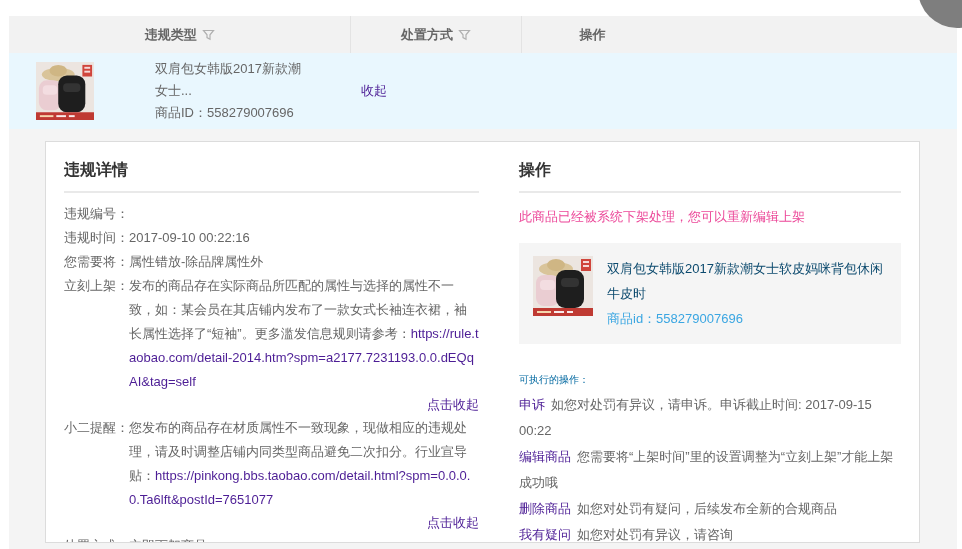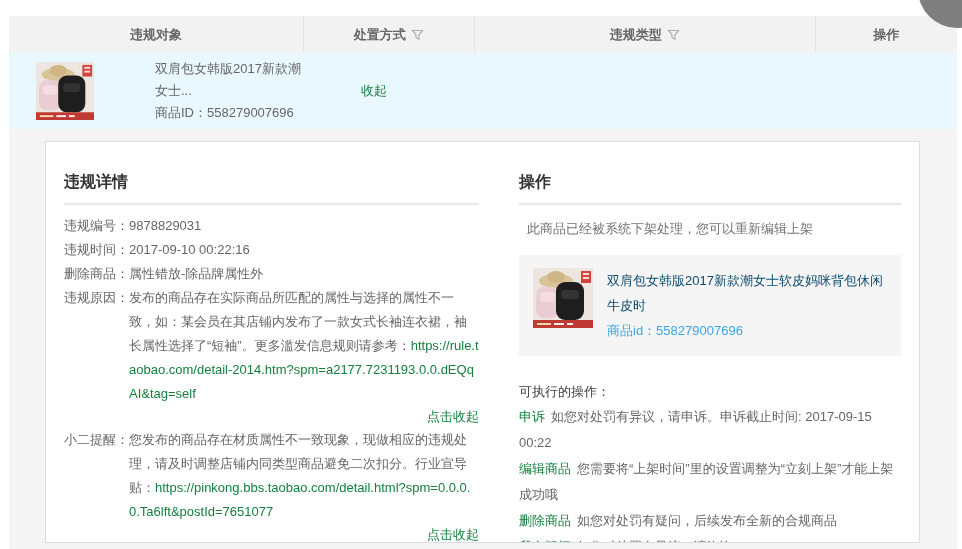--- a/index.html
+++ b/index.html
@@ -1,18 +1,18 @@
 <!DOCTYPE html>
 <html><head>
 <meta charset="utf-8">
 <style>
   * { margin:0; padding:0; box-sizing:border-box; }
   html,body { width:962px; height:549px; background:#fff; overflow:hidden;
     font-family:"Liberation Sans","DejaVu Sans",sans-serif; position:relative; }
-  a { color:#15803d; text-decoration:none; cursor:pointer; }
+  a { color:#4c1d95; text-decoration:none; cursor:pointer; }
 
   .corner-bubble { position:absolute; top:-50px; right:-34px; width:78px; height:78px;
     border-radius:50%; background:#7e7e7e; z-index:10; }
 
   .container { margin:16px 5px 0 9px; width:948px; }
 
   
   .thead { display:flex; height:37px; background:#f2f2f2; align-items:center; }
   .thead .cell { display:flex; align-items:center; justify-content:center;
     height:100%; font-size:13px; font-weight:bold; color:#666; }
@@ -25,64 +25,61 @@
   .trow .cell { display:flex; align-items:center; justify-content:center;
     font-size:13px; color:#666; }
   .trow .c1 { justify-content:flex-start; padding-left:27px;gap:48px; }
   .row-info { margin-left:13px; line-height:22px; font-size:13px; color:#666; }
 
   .thumb { width:58px; height:58px; flex-shrink:0; display:block; }
 
   
   .expand { background:#f4f4f4; height:420px; padding:12px 37px 0 36px; }
   .card { background:#fff; border:1px solid #dcdcdc; height:402px;
-    padding:22px 18px 12px; display:flex; overflow:hidden; }
+    padding:10px 18px 12px; display:flex; overflow:hidden; }
   .col-left { width:415px; margin-right:40px; flex-shrink:0; }
   .col-right { flex:1; }
 
   h3.sec-title { font-size:16px; color:#333; font-weight:bold; margin-top:8px;
     padding-bottom:10px; border-bottom:2px solid #e9e9e9; }
 
   .fields { margin-top:9px; }
   .field { display:flex; font-size:13px; color:#666; line-height:24px; }
   .field .lbl { white-space:nowrap; flex-shrink:0; }
   .field .val { flex:1; word-break:break-all; }
   .collapse-line { display:block; text-align:right; line-height:22px; }
 
-  .notice { margin-top:12px; font-size:13px; color:#737373; line-height:24px;margin-left:8px; }
+  .notice { margin-top:12px; font-size:13px; color:#ec4899; line-height:24px; }
   .prod-card { margin-top:14px; background:#f5f5f5; padding:13px 14px;
     display:flex; align-items:flex-start; }
   .prod-card .thumb { width:60px; height:60px; }
   .prod-info { margin-left:14px; font-size:13px; line-height:25px; }
   .prod-title { color:#0c4a6e; }
   .prod-id { color:#3aa6e2; }
 
-  .actions-title { margin-top:24px; font-size:13px; color:#404040; line-height:24px; }
+  .actions-title { margin-top:24px; font-size:10px; color:#0369a1; line-height:24px; }
   .action-line { font-size:13px; color:#666; line-height:26px; }
   .action-line a { margin-right:6px; }
 </style>
 </head>
 <body>
 
 <div class="corner-bubble"></div>
 
 <div class="container">
 
   <div class="thead">
-    <div class="cell c1">
-      <span>违规对象</span>
-    </div>
-    <div class="cell c3">
-      <span>处置方式</span>
+    <div class="cell c2">
+      <span>违规类型</span>
       <svg class="funnel" width="13" height="12" viewBox="0 0 13 12">
         <path d="M1.5 1.5 H11.5 L8 5.8 V10.2 L5 8.6 V5.8 Z" fill="none" stroke="#b0b0b0" stroke-width="1.2"></path>
       </svg>
     </div>
-    <div class="cell c2">
-      <span>违规类型</span>
+    <div class="cell c3">
+      <span>处置方式</span>
       <svg class="funnel" width="13" height="12" viewBox="0 0 13 12">
         <path d="M1.5 1.5 H11.5 L8 5.8 V10.2 L5 8.6 V5.8 Z" fill="none" stroke="#b0b0b0" stroke-width="1.2"></path>
       </svg>
     </div>
     <div class="cell c4">
       <span>操作</span>
     </div>
   </div>
 
   <div class="trow">
@@ -115,35 +112,34 @@
 
   <div class="expand">
     <div class="card">
 
       <div class="col-left">
         <h3 class="sec-title">违规详情</h3>
         <div class="fields">
 
           <div class="field">
             <span class="lbl">违规编号：</span>
-            <span class="val">9878829031</span>
           </div>
 
           <div class="field">
             <span class="lbl">违规时间：</span>
             <span class="val">2017-09-10 00:22:16</span>
           </div>
 
           <div class="field">
-            <span class="lbl">删除商品：</span>
+            <span class="lbl">您需要将：</span>
             <span class="val">属性错放-除品牌属性外</span>
           </div>
 
           <div class="field">
-            <span class="lbl">违规原因：</span>
+            <span class="lbl">立刻上架：</span>
             <span class="val">
               <span>发布的商品存在实际商品所匹配的属性与选择的属性不一致，如：某会员在其店铺内发布了一款女式长袖连衣裙，袖长属性选择了“短袖”。更多滥发信息规则请参考：</span><a>https://rule.taobao.com/detail-2014.htm?spm=a2177.7231193.0.0.dEQqAI&amp;tag=self</a>
               <span class="collapse-line"><a>点击收起</a></span>
             </span>
           </div>
 
           <div class="field">
             <span class="lbl">小二提醒：</span>
             <span class="val">
               <span>您发布的商品存在材质属性不一致现象，现做相应的违规处理，请及时调整店铺内同类型商品避免二次扣分。行业宣导贴：</span><a>https://pinkong.bbs.taobao.com/detail.html?spm=0.0.0.0.Ta6lft&amp;postId=7651077</a>

